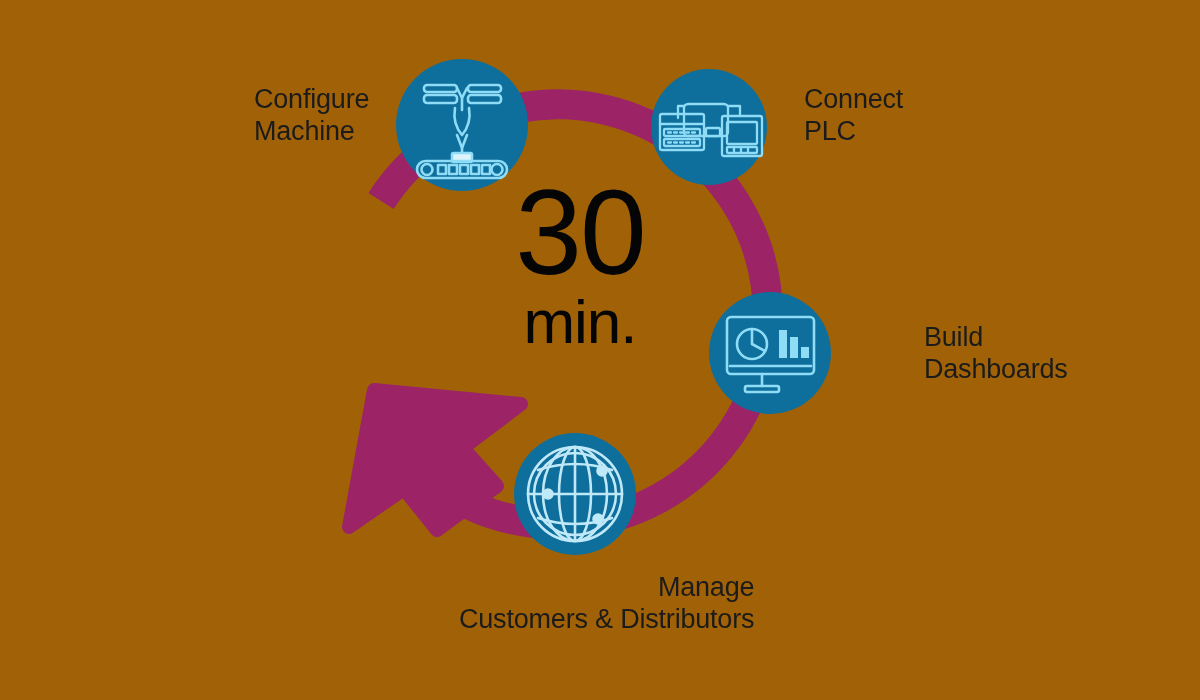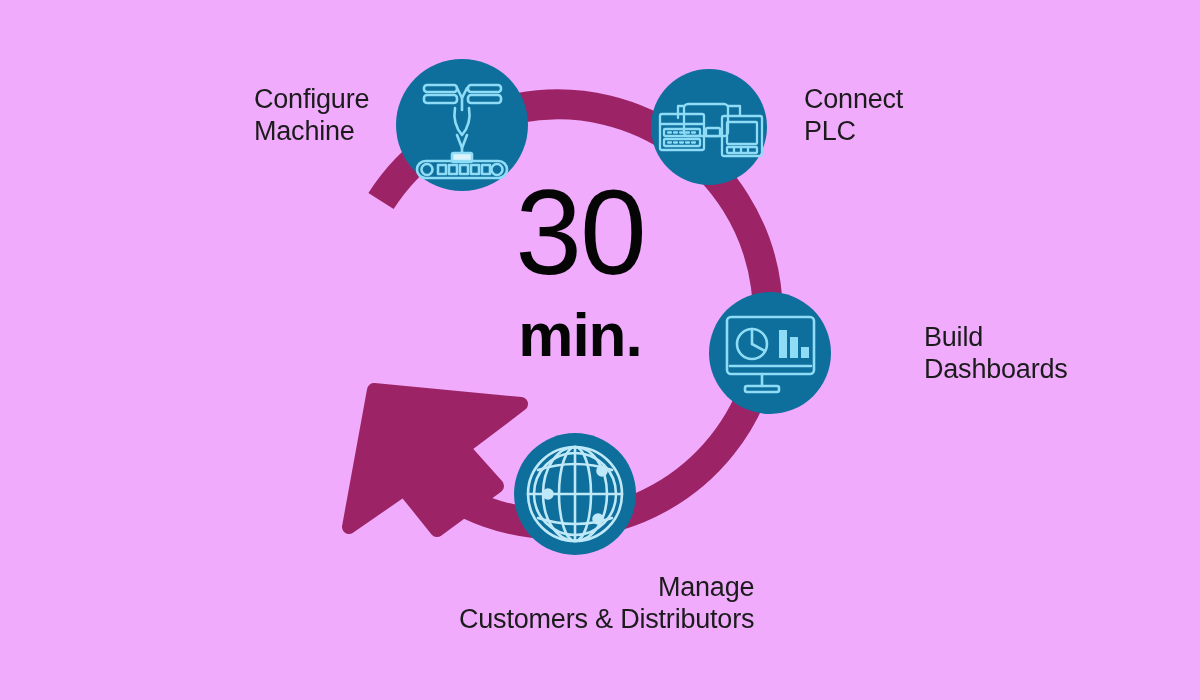--- a/index.html
+++ b/index.html
@@ -10,21 +10,21 @@
   body {
     width: 1200px;
     height: 700px;
     overflow: hidden;
     font-family: "Liberation Sans", sans-serif;
   }
   #stage {
     position: relative;
     width: 1200px;
     height: 700px;
-    background: #f0abfc;
+    background: #a16207;
   }
   #diagram {
     position: absolute;
     left: 0;
     top: 0;
     width: 1200px;
     height: 700px;
   }
   .node-label {
     position: absolute;
@@ -71,22 +71,22 @@
     line-height: 0.96;
     font-weight: 400;
     letter-spacing: -2px;
     color: #050505;
   }
   #center-unit {
     display: block;
     font-family: "Liberation Sans", sans-serif;
     font-size: 62px;
     line-height: 1;
-    font-weight: 700;
-    margin-top: 14px;
+    font-weight: 400;
+    margin-top: 1px;
     letter-spacing: -1px;
     color: #050505;
   }
 </style>
 </head>
 <body>
 
 <div id="stage">
 
   <svg id="diagram" viewBox="0 0 1200 700" aria-hidden="true">

